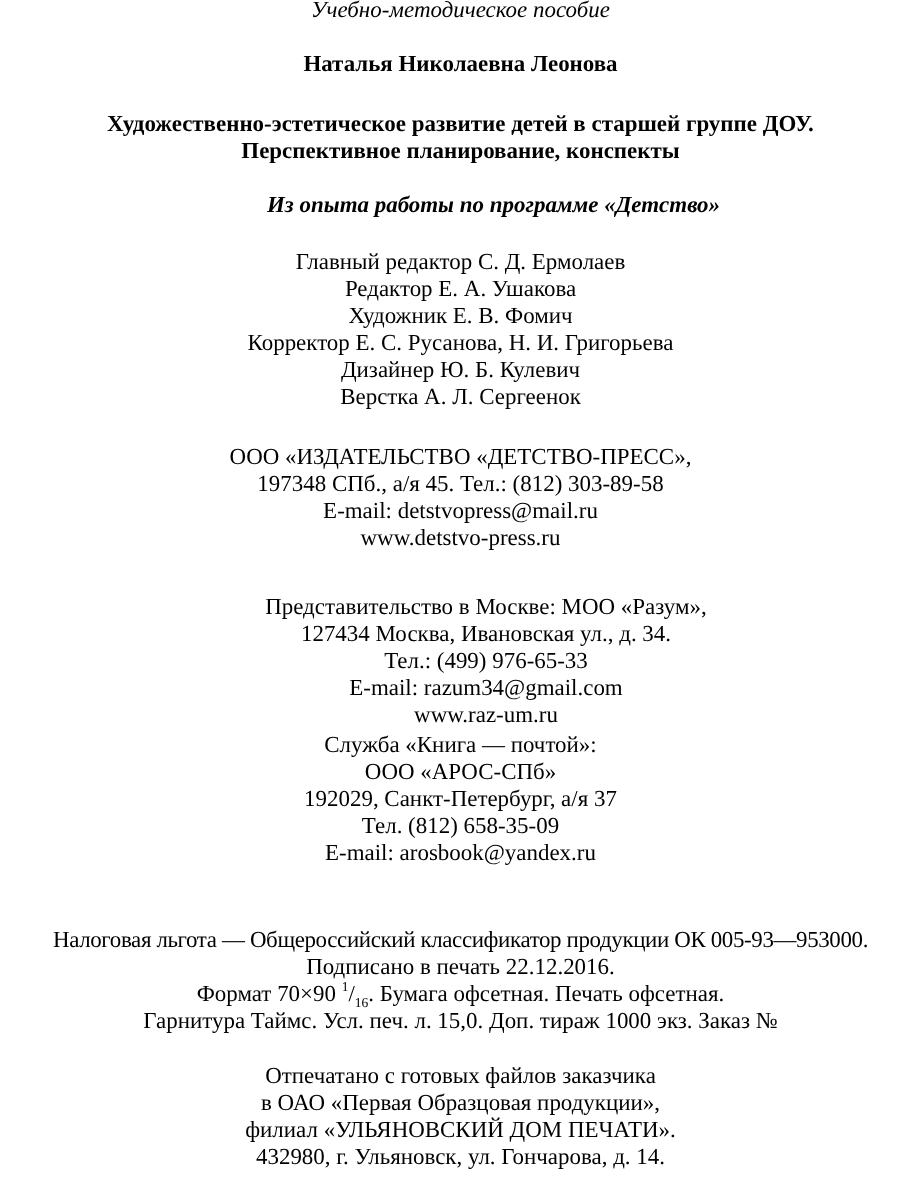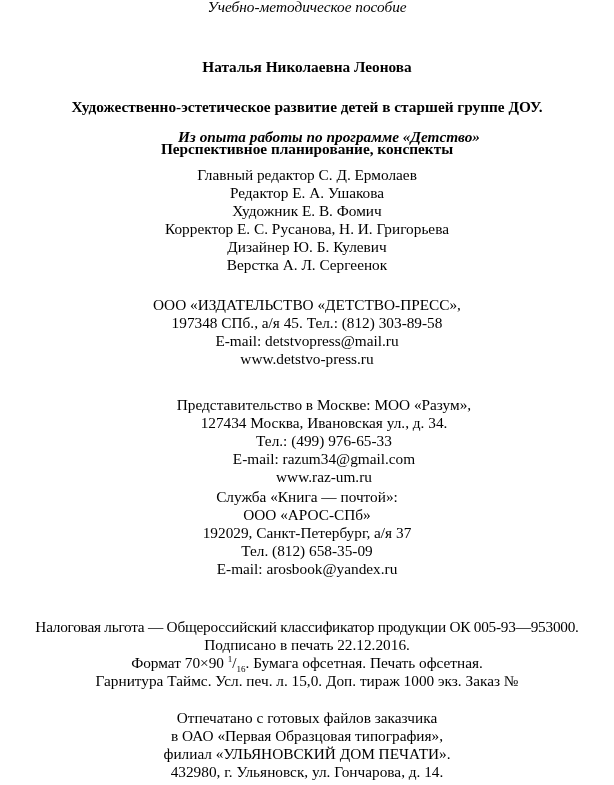--- a/index.html
+++ b/index.html
@@ -25,21 +25,21 @@
     .line {
       display: block;
       white-space: nowrap;
     }
     .block {
       position: absolute;
       left: 0;
       width: 614px;
     }
     .italic { font-style: italic; }
-    .bold { font-weight: bold; margin-top: 24px; }
+    .bold { font-weight: bold; }
     .bold-italic { font-weight: bold; font-style: italic; padding-left: 44px; }
     .tax-line { letter-spacing: -0.25px; }
     sup.frac-num, sub.frac-den {
       font-size: 9px;
       line-height: 0;
     }
   </style>
 </head>
 <body>
 
@@ -96,18 +96,18 @@
 
   <div class="block" style="top:618px;">
     <span class="line tax-line">Налоговая льгота — Общероссийский классификатор продукции ОК 005-93—953000.</span>
     <span class="line">Подписано в печать 22.12.2016.</span>
     <span class="line"><span>Формат 70×90 </span><sup class="frac-num">1</sup><span>/</span><sub class="frac-den">16</sub><span>. Бумага офсетная. Печать офсетная.</span></span>
     <span class="line">Гарнитура Таймс. Усл. печ. л. 15,0. Доп. тираж 1000 экз. Заказ №</span>
   </div>
 
   <div class="block" style="top:709px;">
     <span class="line">Отпечатано с готовых файлов заказчика</span>
-    <span class="line">в ОАО «Первая Образцовая типография»,</span>
+    <span class="line">в ОАО «Первая Образцовая продукции»,</span>
     <span class="line">филиал «УЛЬЯНОВСКИЙ ДОМ ПЕЧАТИ».</span>
     <span class="line">432980, г. Ульяновск, ул. Гончарова, д. 14.</span>
   </div>
 
 </div>
 
 </body></html>

